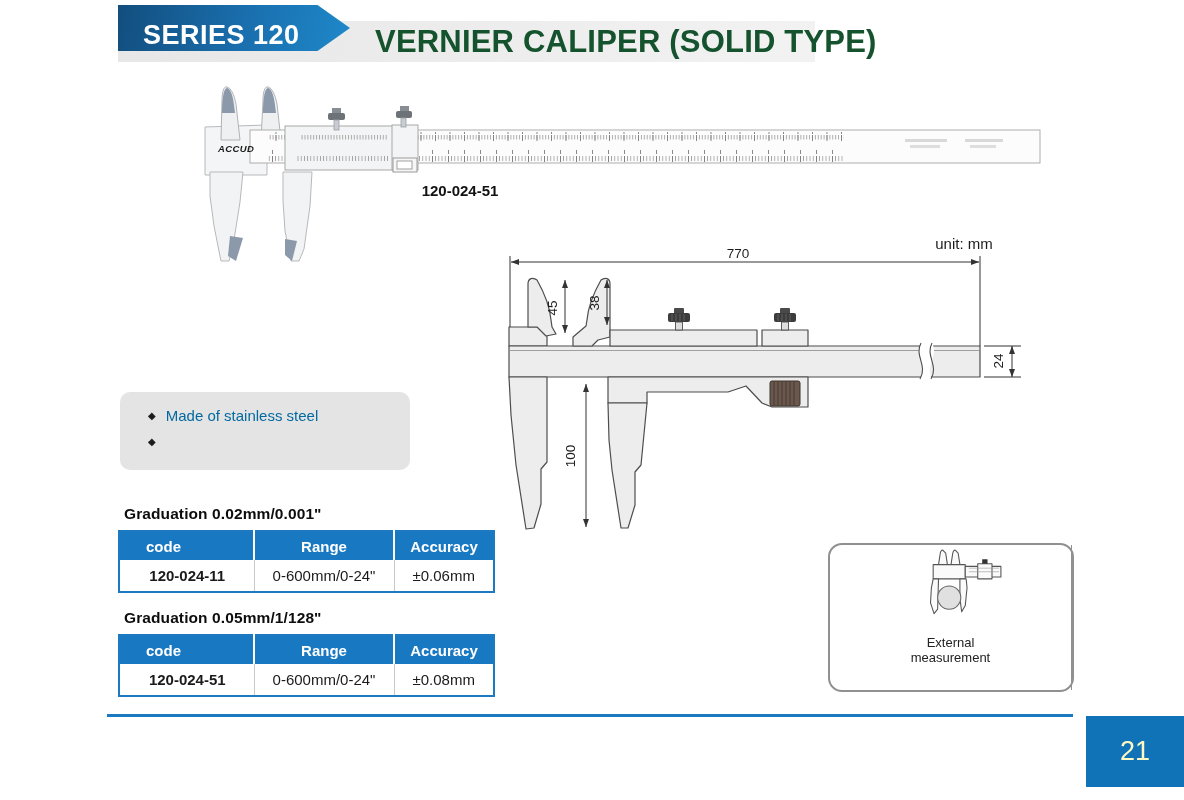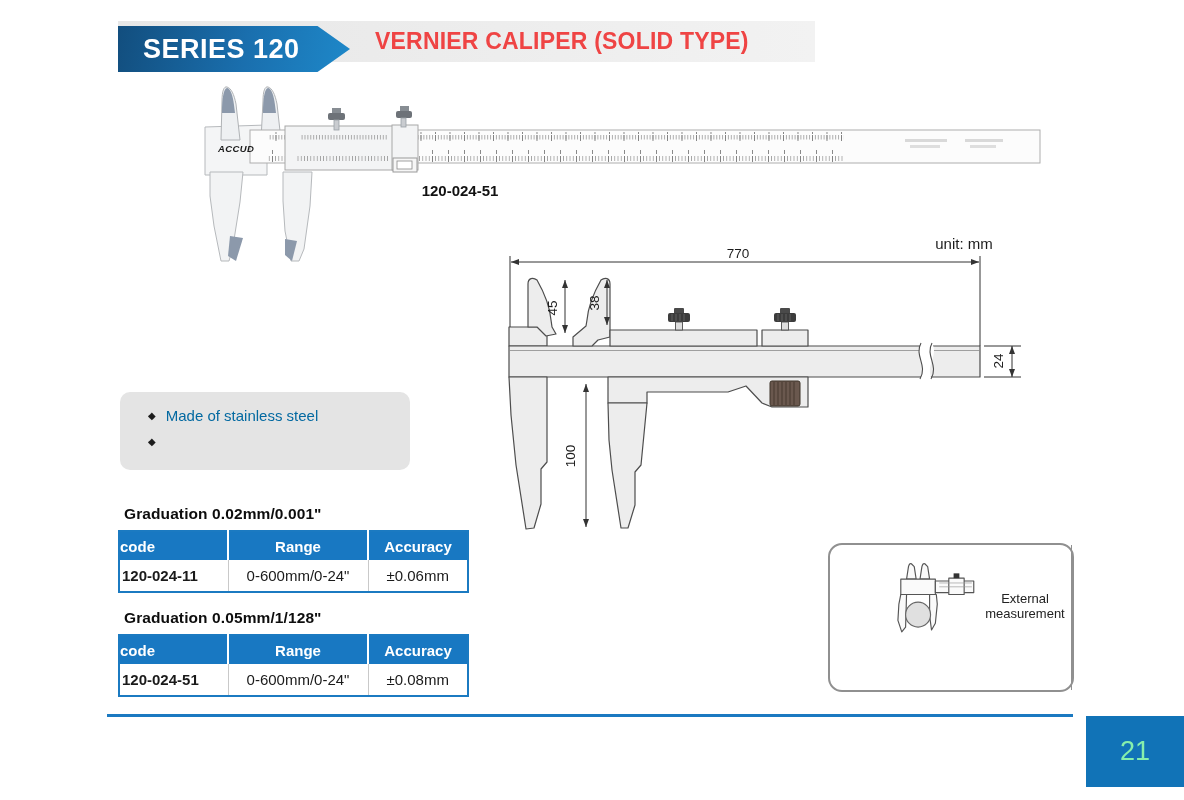--- a/index.html
+++ b/index.html
@@ -2,27 +2,27 @@
 <html><head>
 <meta charset="utf-8">
 <style>
   html,body{margin:0;padding:0;background:#fff;}
   .page{position:relative;width:1184px;height:800px;background:#ffffff;overflow:hidden;
         font-family:"Liberation Sans",sans-serif;color:#1a1a1a;}
 
   
   .title-strip{position:absolute;left:118px;top:21px;width:697px;height:41px;
                background:linear-gradient(90deg,#e7e7e7,#f2f2f2);}
-  .series-banner{position:absolute;left:118px;top:26px;width:232px;height:46px;
+  .series-banner{position:absolute;left:118px;top:5px;width:232px;height:46px;
                  background:linear-gradient(100deg,#124e7e 0%,#1a6fae 55%,#1e88c9 100%);
                  clip-path:polygon(0 0,86% 0,100% 50%,86% 100%,0 100%);
-                 display:flex;align-items:center;}
+                 display:flex;align-items:flex-end;}
   .series-banner span{color:#fff;font-weight:bold;font-size:27px;letter-spacing:.5px;padding-left:25px;}
   .page-title{position:absolute;left:375px;top:21px;height:41px;margin:0;
-              line-height:41px;font-size:23px;font-weight:bold;color:#ef4444;letter-spacing:.2px;}
+              line-height:41px;font-size:31px;font-weight:bold;color:#14532d;letter-spacing:.2px;}
 
   
   .photo-svg{position:absolute;left:185px;top:85px;width:860px;height:180px;}
   .model-label{position:absolute;left:395px;top:182px;width:130px;text-align:center;
                font-weight:bold;font-size:15px;color:#111;}
 
   
   .drawing-svg{position:absolute;left:495px;top:230px;width:535px;height:315px;}
 
   
@@ -35,40 +35,40 @@
   .feature .ftext{font-size:15px;color:#0369a1;}
 
   
   .tables-area{position:absolute;left:118px;top:505px;width:344px;}
   .grad-heading{font-size:15.5px;font-weight:bold;color:#0d0d0d;margin:0 0 7px 6px;letter-spacing:.1px;}
   table.spec-table{border-collapse:collapse;width:342px;table-layout:fixed;margin-bottom:16px;}
   table.spec-table{border:2px solid #1b7ac1;}
   .spec-table th{background:#1878c2;color:#ffffff;font-weight:bold;font-size:15px;
                  height:26px;border-right:2px solid #ffffff;}
   .spec-table th:last-child{border-right:none;}
-  .spec-table th:nth-child(1){width:106px;text-align:left;padding-left:0;}
+  .spec-table th:nth-child(1){width:106px;text-align:left;padding-left:26px;}
   .spec-table th:nth-child(2){width:136px;text-align:center;margin-left:20px;}
   .spec-table th:nth-child(3){width:96px;text-align:center;}
   .spec-table td{background:#fff;font-size:15px;color:#1a1a1a;height:29px;
                  border-right:1px solid #c9c9c9;text-align:center;}
   .spec-table td:last-child{border-right:none;}
-  .spec-table td.code{font-weight:bold;text-align:left;padding-left:2px;}
+  .spec-table td.code{font-weight:bold;text-align:center;padding-left:2px;}
 
   
   .measure-box{position:absolute;left:828px;top:543px;width:242px;height:145px;
                border:2px solid #909090;border-radius:14px;display:flex;background:#fff;}
-  .measure-box .panel{flex:1;display:flex;flex-direction:row;align-items:center;justify-content:flex-end;padding-bottom:24px;}
+  .measure-box .panel{flex:1;display:flex;flex-direction:column;align-items:center;justify-content:flex-end;padding-bottom:24px;}
   .measure-box .panel.first{border-right:1.5px solid #909090;}
   .measure-box svg{width:118px;height:96px;}
   .measure-box .mlabel{font-size:13px;color:#222;text-align:center;width:92px;line-height:1.15;margin-top:2px;}
 
   
   .bottom-line{position:absolute;left:107px;top:714px;width:966px;height:3px;background:#1b79c1;}
   .page-number{position:absolute;left:1086px;top:716px;width:98px;height:71px;background:#1173b7;
-               color:#86efac;font-size:27px;display:flex;align-items:center;justify-content:center;}
+               color:#fef9c3;font-size:27px;display:flex;align-items:center;justify-content:center;}
 
   svg text{font-family:"Liberation Sans",sans-serif;}
 </style>
 </head>
 <body>
 
 <div class="page">
 
   <div class="title-strip"></div>
   <div class="series-banner">

